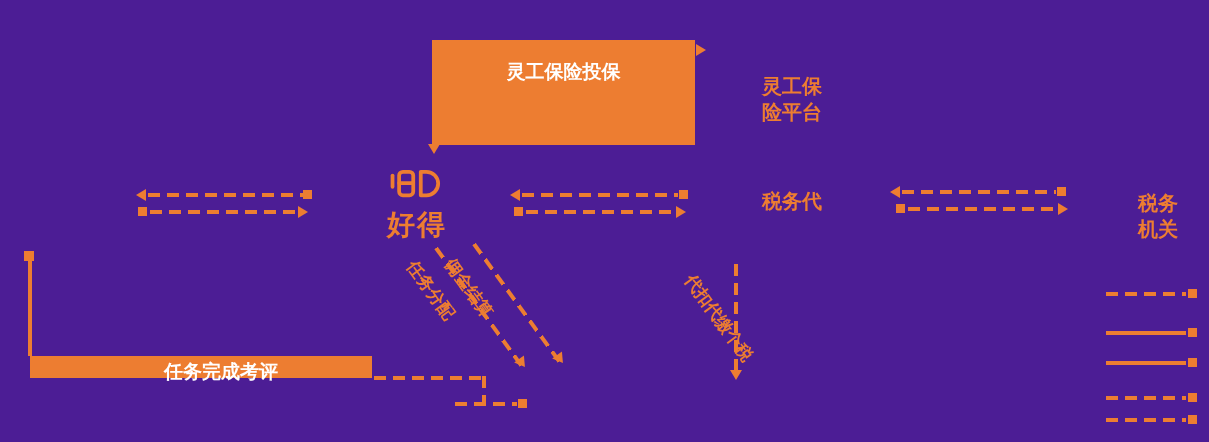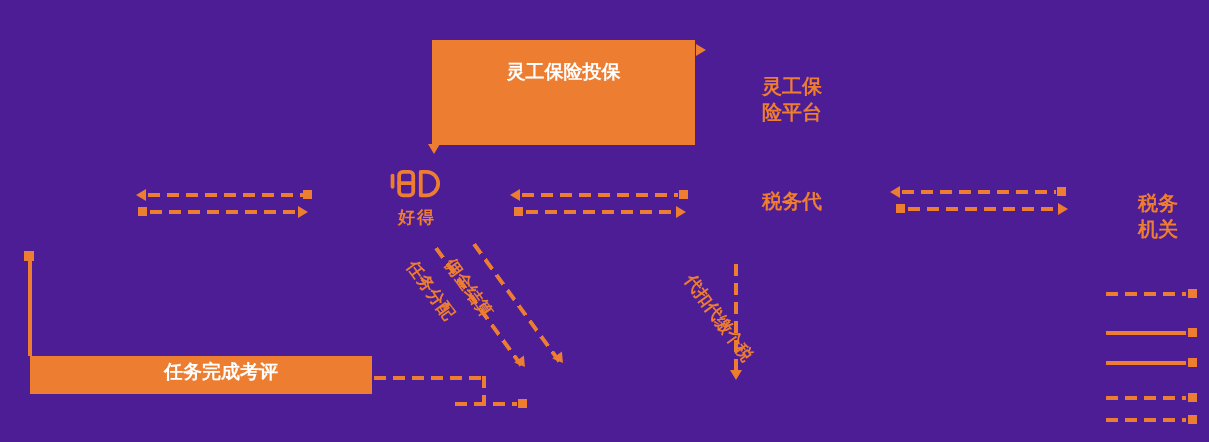--- a/index.html
+++ b/index.html
@@ -49,21 +49,21 @@
     border-top:10px solid var(--accent);
   }
   .diag { transform-origin:left center; transform:rotate(54deg); }
   .diag-tri { transform:rotate(54deg); }
   .rot-label {
     position:absolute; color:var(--accent); font-weight:bold; font-size:17px;
     white-space:nowrap; transform-origin:left top; transform:rotate(54deg);
   }
   .logo-wrap { position:absolute; text-align:center; }
   .logo-text {
-    color:var(--accent); font-weight:bold; font-size:17px; letter-spacing:2px;
+    color:var(--accent); font-weight:bold; font-size:28px; letter-spacing:2px;
     margin-top:2px;
   }
 </style>
 </head>
 <body>
 
 <div class="stage">
 
   <div class="banner" style="left:432px; top:40px; width:263px; height:105px;">
     <span>灵工保险投保</span>
@@ -131,21 +131,21 @@
   <div class="rot-label" style="left:420px; top:256px;">任务分配</div>
   <div class="rot-label" style="left:458px; top:254px;">佣金结算</div>
 
   <div class="dash-v" style="left:734px; top:264px; height:108px;"></div>
   <div class="tri-down" style="left:730px; top:370px;"></div>
   <div class="rot-label" style="left:698px; top:270px;">代扣代缴个税</div>
 
   <div class="sq" style="left:24px; top:251px; width:10px; height:10px;"></div>
   <div class="solid-v" style="left:28px; top:261px; height:95px;"></div>
 
-  <div class="review-bar" style="left:30px; top:356px; width:342px; height:38px;">
+  <div class="review-bar" style="left:30px; top:356px; width:342px; height:22px;">
     <span class="bar-label">任务完成考评</span>
   </div>
 
   <div class="dash-h" style="left:374px; top:376px; width:110px;"></div>
   <div class="dash-v" style="left:482px; top:376px; height:30px;"></div>
   <div class="dash-h" style="left:455px; top:402px; width:62px;"></div>
   <div class="sq" style="left:518px; top:399px;"></div>
 
   <div class="dash-h" style="left:1106px; top:292px; width:80px;"></div>
   <div class="sq" style="left:1188px; top:289px;"></div>

